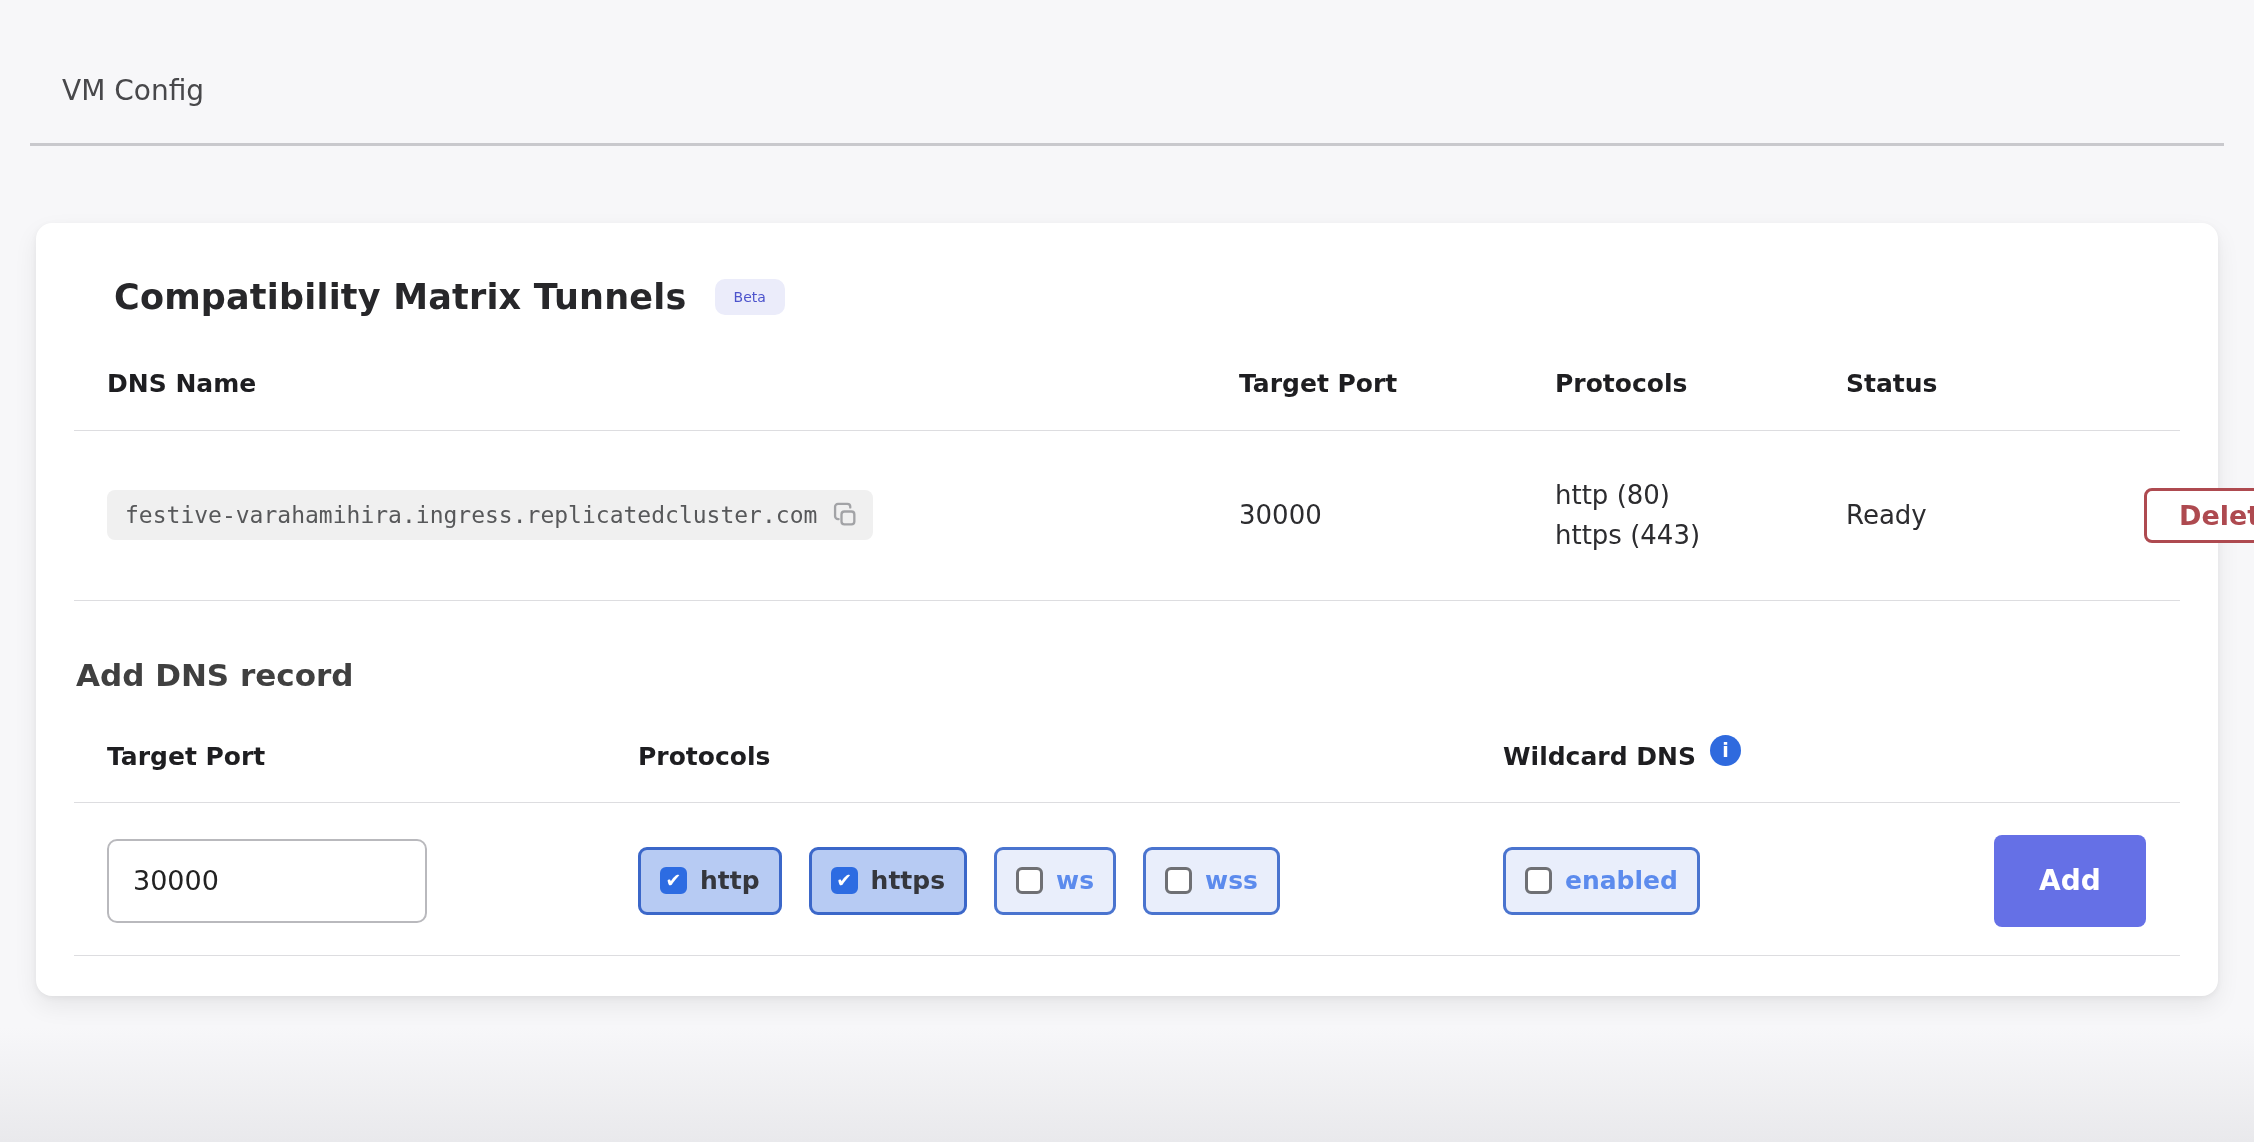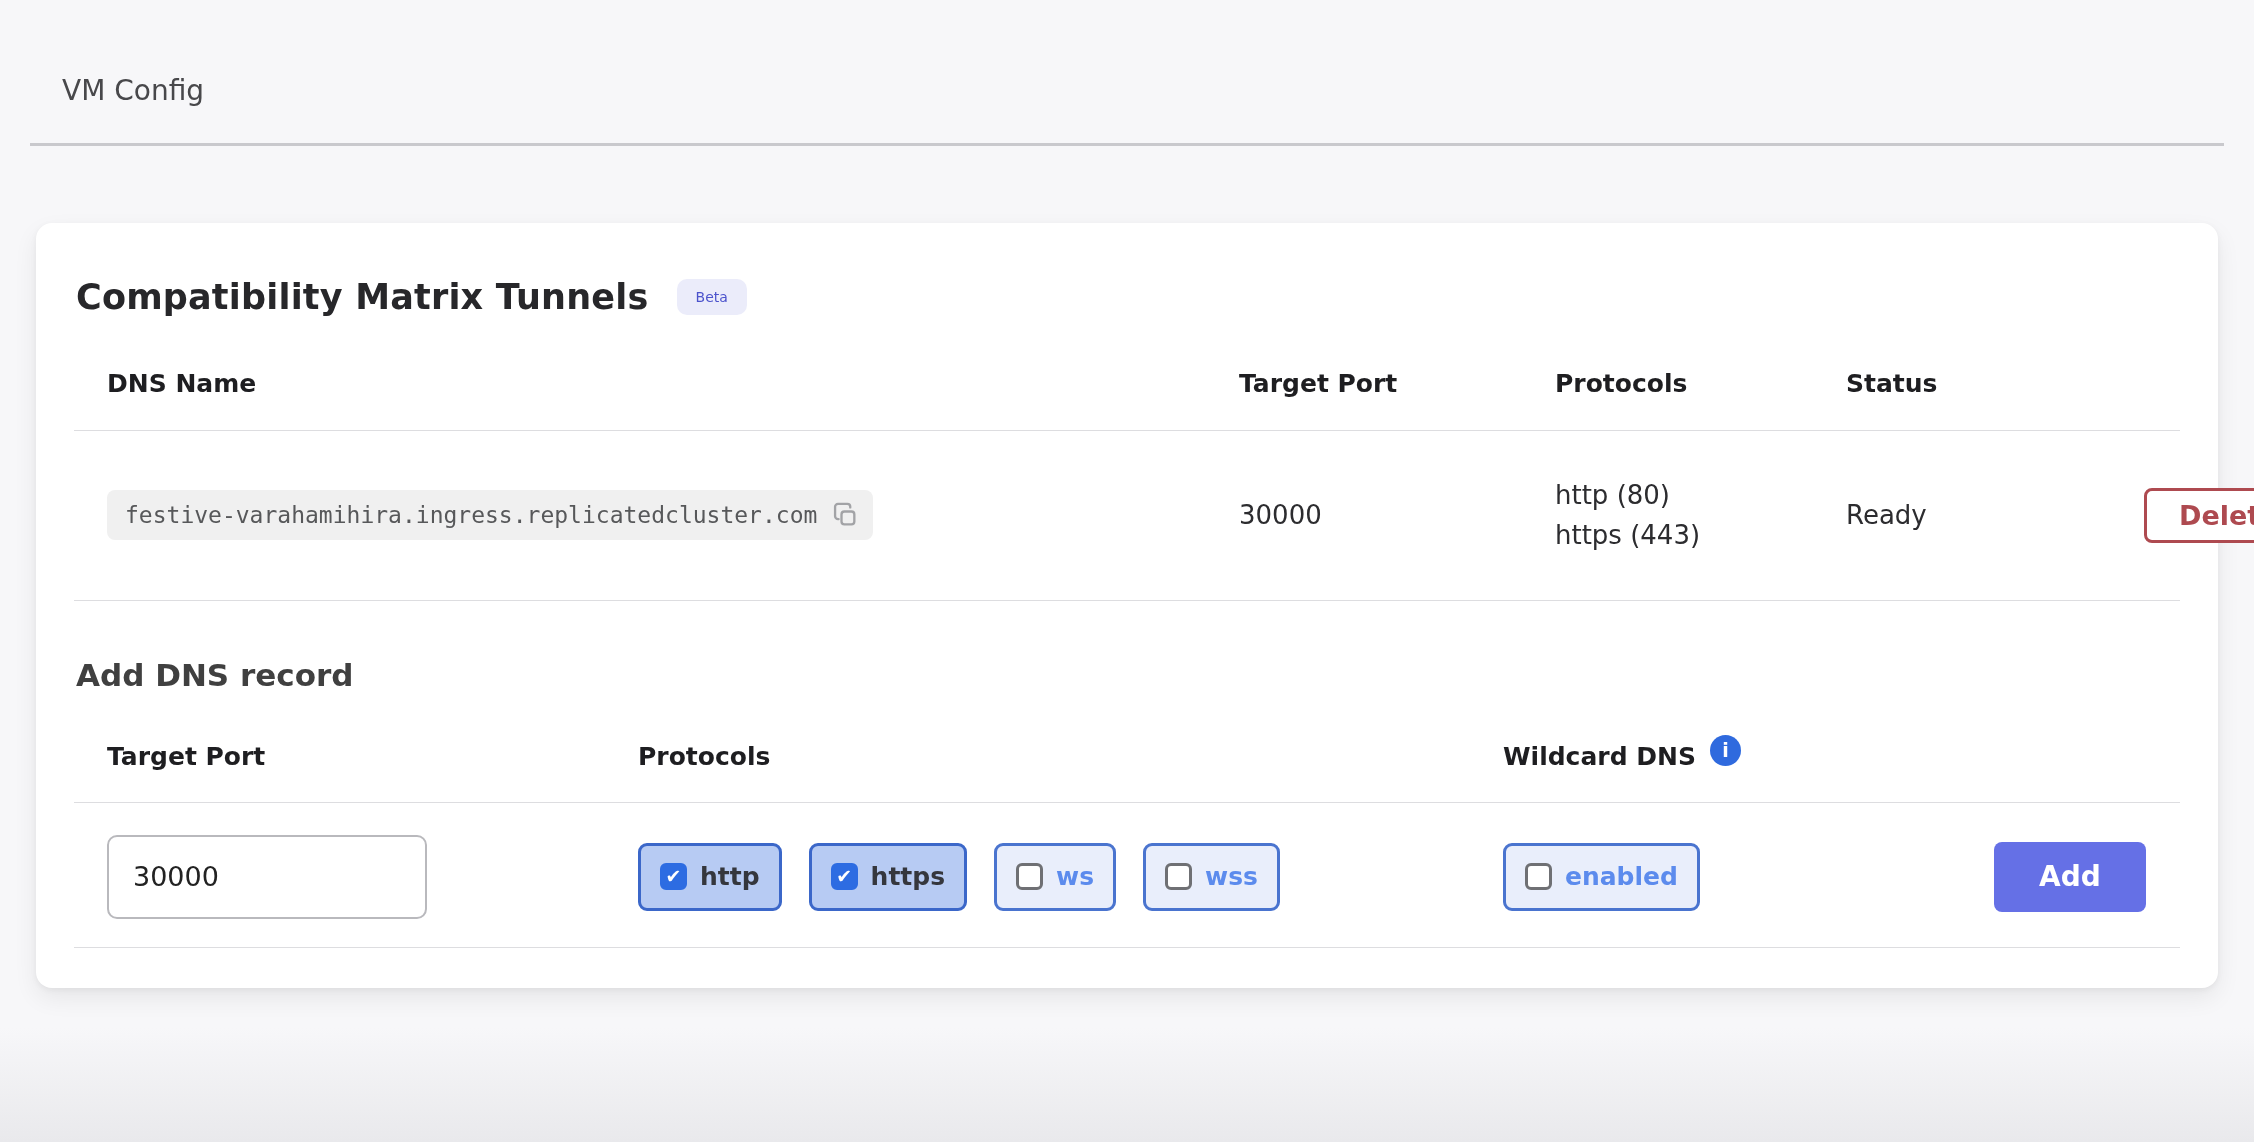--- a/index.html
+++ b/index.html
@@ -14,21 +14,21 @@
   .tab{font-size:28px;color:#48484b;padding:16px 32px 36px;position:relative;cursor:pointer;}
   .tab.active{color:var(--accent,#6570e6);font-weight:700;}
   .tab.active::after{content:"";position:absolute;left:0;right:0;bottom:-3px;height:6px;background:var(--accent,#6570e6);border-radius:3px;}
   
   .card{
     margin:77px 36px 0;background:#fff;border-radius:16px;
     box-shadow:0 2px 6px rgba(0,0,0,.05),0 10px 24px rgba(0,0,0,.07);
     padding:54px 38px 40px;
   }
   .title-row{display:flex;align-items:center;gap:28px;margin-left:2px;}
-  .card-title{font-size:35px;font-weight:600;color:#27272a;letter-spacing:.2px;}
+  .card-title{font-size:35px;font-weight:600;color:#27272a;letter-spacing:.2px;margin-left:38px;}
   .beta-badge{background:var(--badge_bg,#ebecfa);color:var(--badge_text,#4c53cc);font-size:14px;padding:10px 19px;border-radius:10px;}
   
   .trow{display:grid;grid-template-columns:1096px 280px 255px 262px 1fr;align-items:center;padding-left:33px;gap:36px;}
   .thead{padding-top:52px;padding-bottom:32px;border-bottom:0;}
   .thead-wrap{border-bottom:1px solid #dddde0;}
   .th{font-size:25px;font-weight:700;color:#1e1e21;}
   .tbody-row{padding-top:44px;padding-bottom:44px;border-bottom:1px solid #dddde0;}
   .cell{font-size:26px;color:#2c2c2f;}
   .dns-chip{display:inline-flex;align-items:center;gap:14px;background:#f0f0f0;border-radius:8px;
     padding:11px 14px 11px 18px;font-family:"DejaVu Sans Mono","Liberation Mono",monospace;
@@ -55,21 +55,21 @@
     border:3px solid var(--chip_border_off,#4a74cf);background:var(--chip_bg_off,#e9eefb);cursor:pointer;user-select:none;}
   .chip .clabel{font-size:25px;font-weight:700;color:var(--chip_text_off,#5c8bed);}
   .chip .box{width:27px;height:27px;border-radius:6px;background:#fff;border:3px solid #6f7074;
     box-sizing:border-box;display:inline-flex;align-items:center;justify-content:center;}
   .chip .box .check{display:none;color:#fff;font-size:19px;font-weight:700;line-height:1;}
   .chip.on{background:var(--chip_bg_on,#b7cbf3);border-color:var(--chip_border_on,#3b67c9);}
   .chip.on .clabel{color:#35373d;}
   .chip.on .box{background:var(--check_blue,#2d6ce2);border-color:var(--check_blue,#2d6ce2);}
   .chip.on .box .check{display:inline;}
   .last-col{display:flex;align-items:center;justify-content:space-between;padding-right:34px;}
-  .add-btn{background:var(--accent,#6b73e8);color:#fff;border:none;border-radius:8px;width:152px;height:70px;
+  .add-btn{background:var(--accent,#6b73e8);color:#fff;border:none;border-radius:8px;width:152px;height:92px;
     font-size:28px;font-weight:700;cursor:pointer;font-family:inherit;}
   .copy-icon{display:inline-flex;cursor:pointer;}
 </style>
 </head>
 <body>
 
 <div class="tabbar">
   <div class="tab">VM Config</div>
 </div>
 

